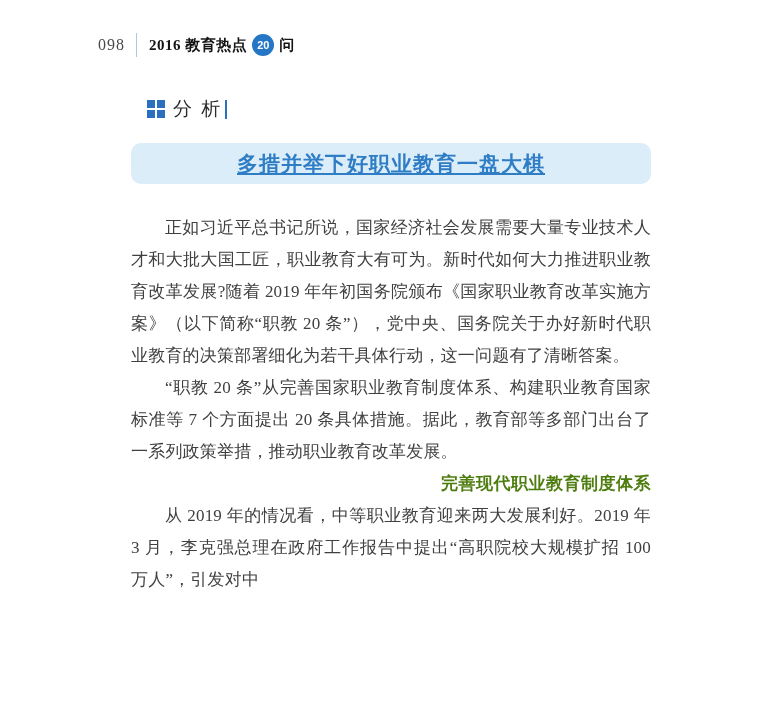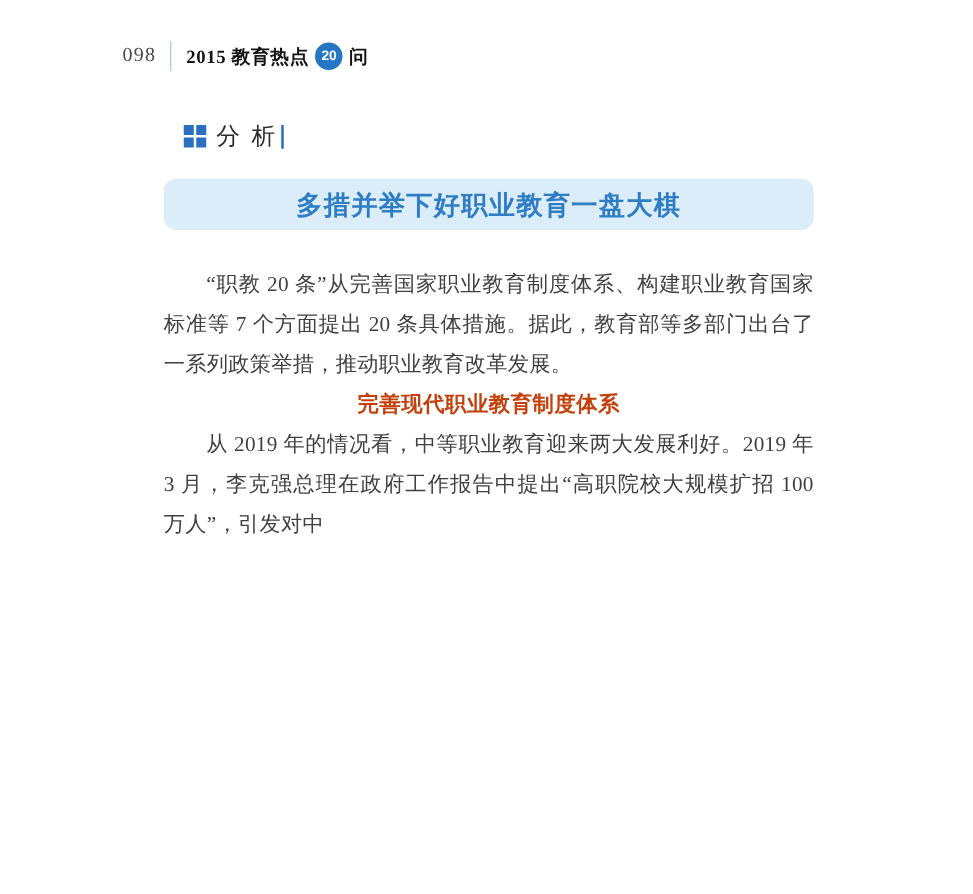--- a/index.html
+++ b/index.html
@@ -72,53 +72,54 @@
     width:520px;height:41px;
     background:var(--banner-bg,#daedf9);
     border-radius:10px;
     display:flex;align-items:center;justify-content:center;
   }
   .chapter-banner h1{
     font-family:"Liberation Sans","DejaVu Sans",sans-serif;
     font-size:21px;font-weight:600;
     color:var(--banner-text,#2f7dc5);
     letter-spacing:1px;
+    text-decoration:underline;
   }
   
   .article-body{
     position:absolute;left:131px;top:212px;
     width:520px;
     font-size:17px;line-height:32px;
     color:var(--body-text,#404040);
     text-align:justify;
     letter-spacing:0.2px;
   }
   .article-body p{
     text-indent:2em;
     margin:0;
   }
   .article-body h2{
     font-family:Liberation Sans, sans-serif;
     font-size:17px;font-weight:bold;
-    color:#c2410c;
-    text-align:center;
+    color:#4d7c0f;
+    text-align:right;
     line-height:32px;
     letter-spacing:0.5px;
   }
 </style>
 </head>
 <body>
 
 <div class="page">
 
   <header class="running-header">
     <span class="page-number">098</span>
     <span class="header-divider"></span>
     <span class="book-title">
-      <span class="title-prefix">2015 教育热点</span>
+      <span class="title-prefix">2016 教育热点</span>
       <span class="badge">20</span>
       <span class="title-suffix">问</span>
     </span>
   </header>
 
   <div class="section-marker">
     <span class="four-squares">
       <span></span>
       <span></span>
       <span></span>
@@ -126,18 +127,19 @@
     </span>
     <span class="section-label">分 析</span>
     <span class="section-end-bar"></span>
   </div>
 
   <div class="chapter-banner">
     <h1>多措并举下好职业教育一盘大棋</h1>
   </div>
 
   <main class="article-body">
+    <p>正如习近平总书记所说，国家经济社会发展需要大量专业技术人才和大批大国工匠，职业教育大有可为。新时代如何大力推进职业教育改革发展?随着 2019 年年初国务院颁布《国家职业教育改革实施方案》（以下简称“职教 20 条”），党中央、国务院关于办好新时代职业教育的决策部署细化为若干具体行动，这一问题有了清晰答案。</p>
     <p>“职教 20 条”从完善国家职业教育制度体系、构建职业教育国家标准等 7 个方面提出 20 条具体措施。据此，教育部等多部门出台了一系列政策举措，推动职业教育改革发展。</p>
     <h2>完善现代职业教育制度体系</h2>
     <p>从 2019 年的情况看，中等职业教育迎来两大发展利好。2019 年 3 月，李克强总理在政府工作报告中提出“高职院校大规模扩招 100 万人”，引发对中</p>
   </main>
 
 </div>
 
 </body></html>

